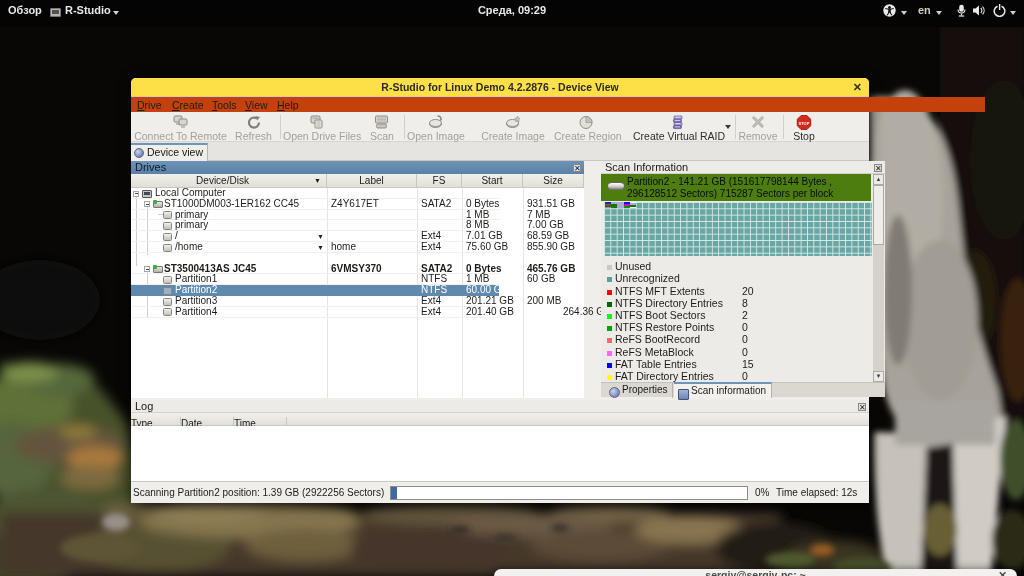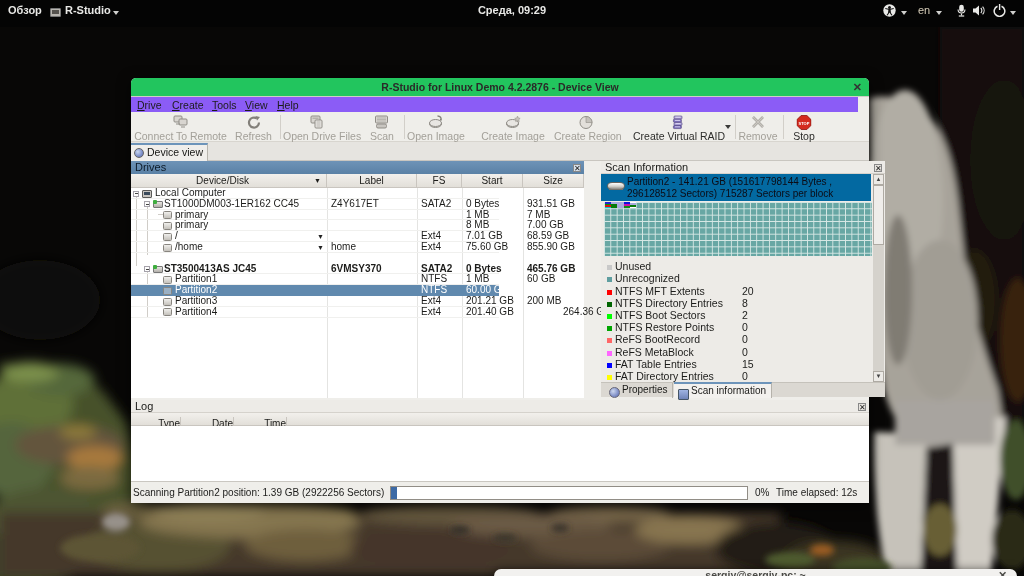--- a/index.html
+++ b/index.html
@@ -14,33 +14,33 @@
 #topbar .obzor { position:absolute; left:8px; top:4px; font-weight:bold; }
 #topbar .appico { position:absolute; left:50px; top:8px; width:11px; height:9px;
   background:#b8b5b0; border-radius:1px; border:1px solid #777; }
 #topbar .appico:after { content:""; position:absolute; left:1px; top:1px; width:7px; height:4px; background:#55524e; }
 #topbar .appname { position:absolute; left:65px; top:4px; font-weight:bold; }
 #topbar .clock { position:absolute; left:0; width:1024px; text-align:center; top:4px; font-weight:bold; }
 .tbarrow { display:inline-block; width:0; height:0; border-left:3.5px solid transparent;
   border-right:3.5px solid transparent; border-top:4px solid #d0d0ce; vertical-align:middle; }
 #topbar svg.tic { position:absolute; top:4px; }
 #topbar .arr1 { position:absolute; left:901px; top:11px; }
-#topbar .en { position:absolute; left:918px; top:4px; font-weight:normal; color:#d6cdb9; }
+#topbar .en { position:absolute; left:918px; top:4px; font-weight:bold; color:#d6cdb9; }
 #topbar .arr2 { position:absolute; left:936px; top:11px; }
 #topbar .arr3 { position:absolute; left:1010px; top:11px; }
 
 
 #win { position:absolute; left:131px; top:78px; width:738px; height:425px;
   background:#efeeea; border-radius:5px 5px 0 0; box-shadow:0 3px 14px rgba(0,0,0,.65);
   font-size:10px; color:#1c1c1a; }
-#titlebar { position:absolute; left:0; top:0; width:738px; height:19px; background:#22c55e;
+#titlebar { position:absolute; left:0; top:0; width:738px; height:19px; background:#fde047;
   border-radius:5px 5px 0 0; border-bottom:1px solid #cfccc6; text-align:center;
   font-weight:bold; font-size:10.5px; color:#2a2a28; line-height:19px; }
 #titlebar .close { position:absolute; right:7px; top:0px; font-weight:bold; color:#333; font-size:11px; }
-#menubar { position:absolute; left:0; top:19px; width:727px; height:15px; background:#8b5cf6; font-size:10.5px; }
+#menubar { position:absolute; left:0; top:19px; width:854px; height:15px; background:#c2410c; font-size:10.5px; }
 #menubar span { position:absolute; top:1.5px; }
 #toolbar { position:absolute; left:0; top:34px; width:738px; height:30px; background:#efeeea;
   border-bottom:1px solid #d8d5cf; }
 .titem { position:absolute; top:2px; text-align:center; color:#a3a099; font-size:10.5px; white-space:nowrap; }
 .titem .ico { display:block; height:16px; margin-bottom:0px; position:relative; }
 .titem .ico svg { position:absolute; left:50%; transform:translateX(-50%); top:1px; }
 .titem.on { color:#2d2d2b; }
 .tsep { position:absolute; top:3px; width:1px; height:24px; background:#d2cfc9; }
 .tarr { position:absolute; width:0; height:0; border-left:3.5px solid transparent; border-right:3.5px solid transparent; border-top:4px solid #3a3a38; }
 
@@ -69,21 +69,21 @@
   border-right:1px solid #c9c5bf; }
 #dbody { position:absolute; left:0; top:27px; width:453px; height:210px; background:#fff; }
 .vline { position:absolute; top:0; width:1px; height:210px; background:#e4e4e2; }
 .drow { position:absolute; left:0; width:368px; height:10.8px; font-size:10px; line-height:10.8px;
   border-bottom:1px solid #f0f0ee; white-space:nowrap; }
 .drow .c { position:absolute; top:0; height:10.8px; }
 .drow.sel { background:#6089ae; color:#fff; border-bottom:1px solid #6089ae; }
 .drow.bold { font-weight:bold; }
 
 #scanp { position:absolute; left:454px; top:0; width:284px; height:236px; background:#edebe7;margin-left:16px; }
-#scanhdr { position:absolute; left:0; top:13px; width:270px; height:27px; background:#0369a1;
+#scanhdr { position:absolute; left:0; top:13px; width:270px; height:27px; background:#4d7c0f;
   font-size:10px; color:#0c0c16; }
 #scanhdr .t { position:absolute; left:26px; top:2px; line-height:11.5px; }
 #sgrid { position:absolute; left:3px; top:41px; width:268px; height:54px;
   background-color:#68a7a4;
   background-image:linear-gradient(90deg, #d7e8e5 1px, transparent 1px),
     linear-gradient(#d7e8e5 1px, transparent 1px);
   background-size:6.35px 6.35px; }
 .gcell { position:absolute; top:0; width:6.35px; height:6.35px; }
 #legend { position:absolute; left:0; top:95px; width:270px; height:126px; font-size:10.5px; }
 .litem { position:absolute; left:6px; white-space:nowrap; }
@@ -114,21 +114,21 @@
 .sel .ptico { background:#9ab0c4; }
 .drow .esico { top:3px; width:9px; height:5px; background:#dfe4ec; border:1px solid #8a93a8; border-radius:50%; }
 #scanhdr .dsk { position:absolute; left:6px; top:8px; width:18px; height:8px;
   background:linear-gradient(#ffffff,#d4d1cb 55%, #8f8c86); border:1px solid #66635e; border-radius:40%/70%; }
 #scanhdr .dsk:after { content:""; position:absolute; left:1px; top:5.5px; width:14px; height:1.2px; background:#77746e; }
 
 
 #log { position:absolute; left:0; top:322px; width:738px; height:81px; }
 #loghead { position:absolute; left:0; top:13px; width:738px; height:13px; background:linear-gradient(#f2f0ec,#e2dfd9);
   border-bottom:1px solid #c9c5bf; font-size:10px; }
-#loghead .hc { position:absolute; top:4px; height:13px; line-height:13px; text-align:right; border-right:1px solid #c9c5bf; }
+#loghead .hc { position:absolute; top:4px; height:13px; line-height:13px; text-align:left; border-right:1px solid #c9c5bf; }
 #logbody { position:absolute; left:0; top:26px; width:738px; height:55px; background:#fff; }
 
 
 #status { position:absolute; left:0; top:403px; width:738px; height:22px; background:#efeeea;
   border-top:1px solid #cac7c1; font-size:10px; line-height:21px; }
 #status .txt { position:absolute; left:2px; }
 #pbar { position:absolute; left:259px; top:4px; width:358px; height:14px; background:#fff;
   border:1px solid #918d86; }
 #pbar .fill { position:absolute; left:0; top:0; width:6px; height:12px; background:#3d6aa5; }
 #status .pct { position:absolute; left:624px; }

